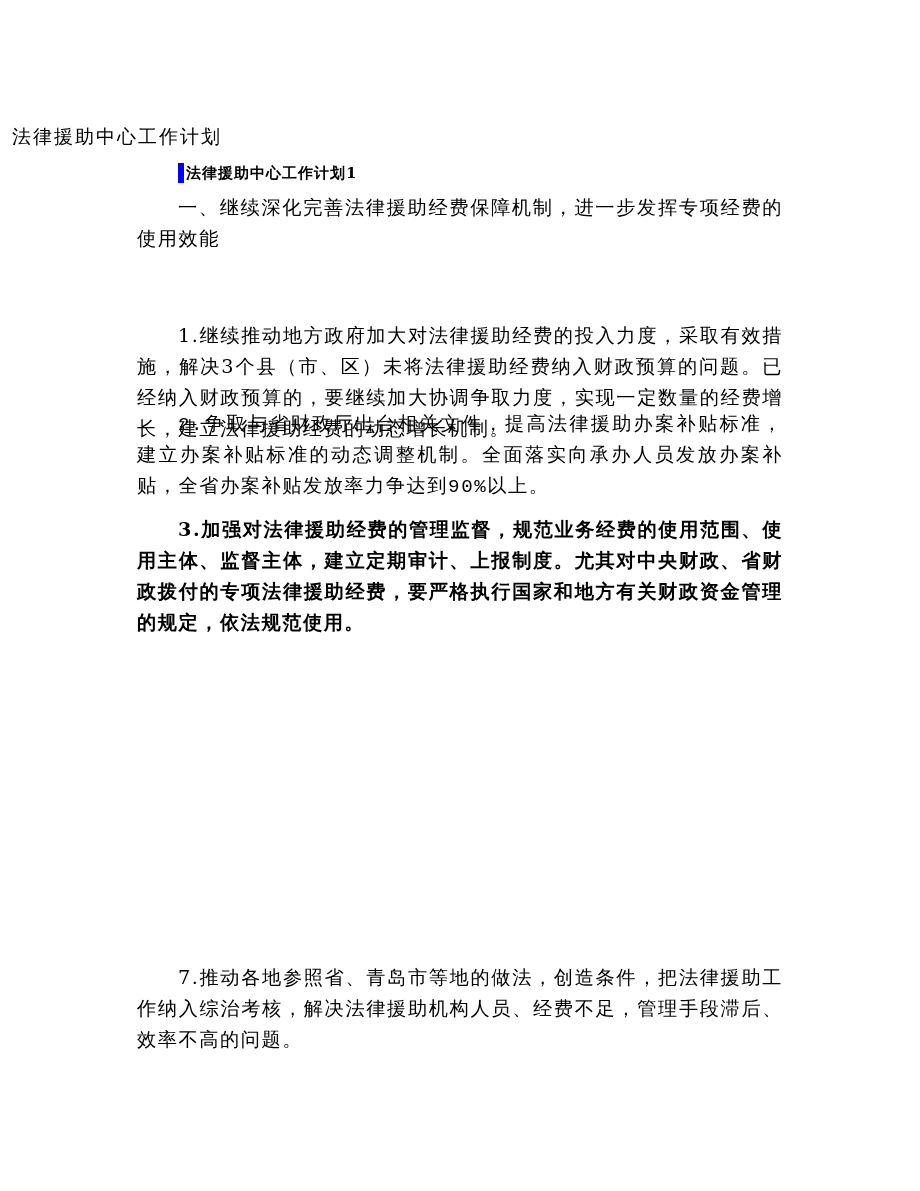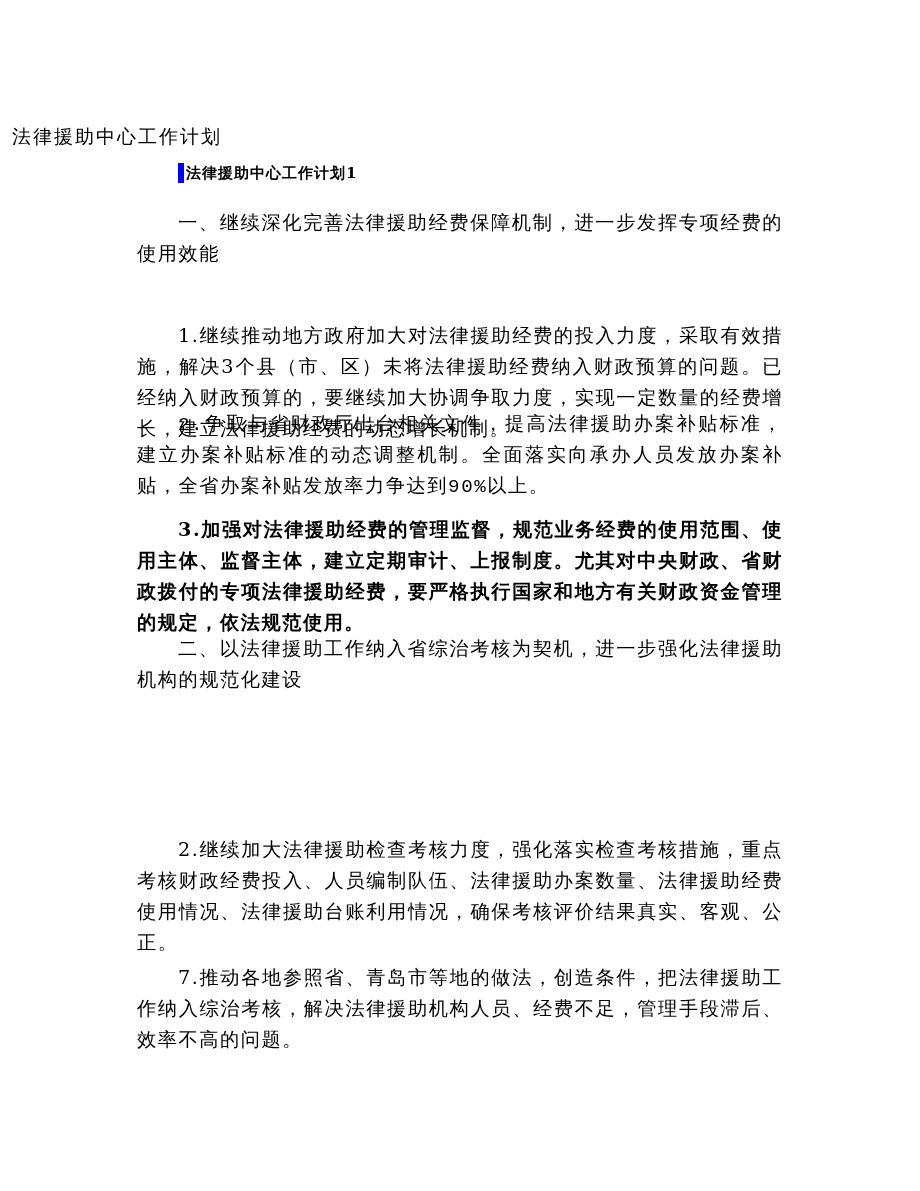--- a/index.html
+++ b/index.html
@@ -70,20 +70,18 @@
 <body>
 
 <div class="page">
   <h1 class="doc-title">法律援助中心工作计划</h1>
 
   <h2 class="section-heading">
     <span class="heading-marker"></span>
     <span>法律援助中心工作计划1</span>
   </h2>
 
-  <p class="para" style="top:207px;">一、继续深化完善法律援助经费保障机制，进一步发挥专项经费的使用效能</p>
+  <p class="para" style="top:192px;">一、继续深化完善法律援助经费保障机制，进一步发挥专项经费的使用效能</p>
   <p class="para" style="top:285px;margin-top:35px;">1.继续推动地方政府加大对法律援助经费的投入力度，采取有效措施，解决3个县（市、区）未将法律援助经费纳入财政预算的问题。已经纳入财政预算的，要继续加大协调争取力度，实现一定数量的经费增长，建立法律援助经费的动态增长机制。</p>
   <p class="para" style="top:410px;font-family:Liberation Mono, monospace;">2.争取与省财政厅出台相关文件，提高法律援助办案补贴标准，建立办案补贴标准的动态调整机制。全面落实向承办人员发放办案补贴，全省办案补贴发放率力争达到90%以上。</p>
   <p class="para" style="top:514px;font-weight:bold;">3.加强对法律援助经费的管理监督，规范业务经费的使用范围、使用主体、监督主体，建立定期审计、上报制度。尤其对中央财政、省财政拨付的专项法律援助经费，要严格执行国家和地方有关财政资金管理的规定，依法规范使用。</p>
-  <p class="para" style="top:633px;">二、以法律援助工作纳入省综治考核为契机，进一步强化法律援助机构的规范化建设</p>
-  <p class="para" style="top:834px;">2.继续加大法律援助检查考核力度，强化落实检查考核措施，重点考核财政经费投入、人员编制队伍、法律援助办案数量、法律援助经费使用情况、法律援助台账利用情况，确保考核评价结果真实、客观、公正。</p>
   <p class="para" style="top:962px;">7.推动各地参照省、青岛市等地的做法，创造条件，把法律援助工作纳入综治考核，解决法律援助机构人员、经费不足，管理手段滞后、效率不高的问题。</p>
 </div>
 
 </body></html>

